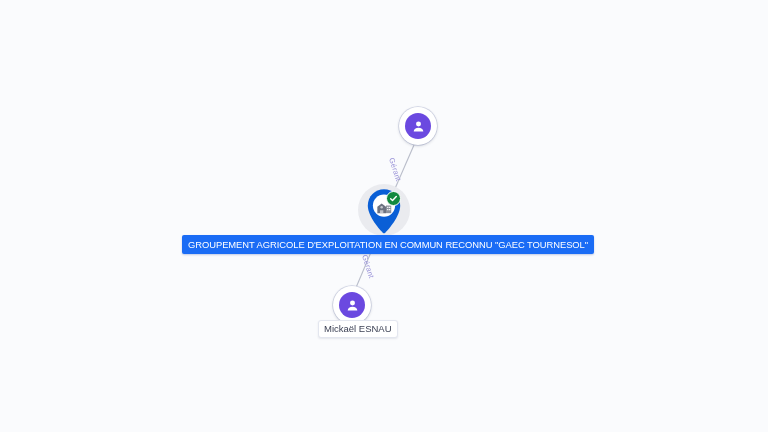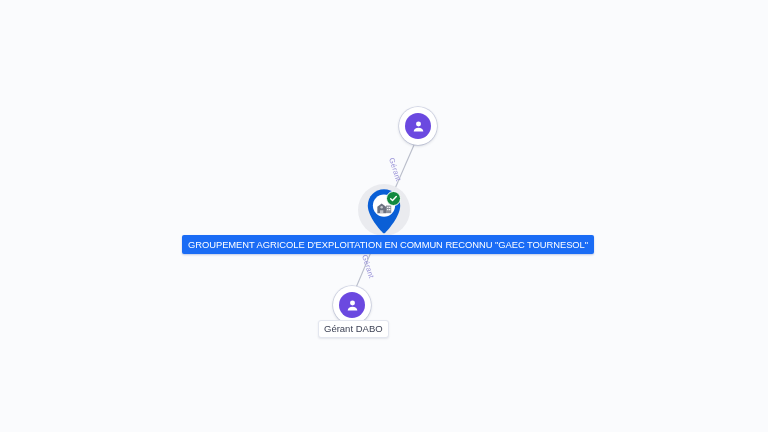--- a/index.html
+++ b/index.html
@@ -198,21 +198,21 @@
   </div>
 
   <div class="person-node" id="node-mickael">
     <div class="person-avatar">
       <svg width="17" height="17" viewBox="0 0 24 24">
         <circle cx="12" cy="8.4" r="3.5" fill="#ffffff"></circle>
         <path d="M5.2 19.2c0-3.5 3.1-5.6 6.8-5.6s6.8 2.1 6.8 5.6z" fill="#ffffff"></path>
       </svg>
     </div>
   </div>
-  <div class="node-label" id="label-mickael">Gérant DABO</div>
+  <div class="node-label" id="label-mickael">Mickaël ESNAU</div>
 
   <div id="node-company">
     <div class="company-halo"></div>
     <div class="company-pin">
       <svg width="38" height="46" viewBox="0 0 38 46">
         <path d="M19 1.2C10 1.2 2.8 8.4 2.8 17.4c0 11 12.1 24.3 15.2 27.5.6.6 1.4.6 2 0
                  3.1-3.2 15.2-16.5 15.2-27.5C35.2 8.4 28 1.2 19 1.2z" fill="#0a5fd6"></path>
         <circle cx="19" cy="17.6" r="11.1" fill="#ffffff"></circle>
       </svg>
     </div>

